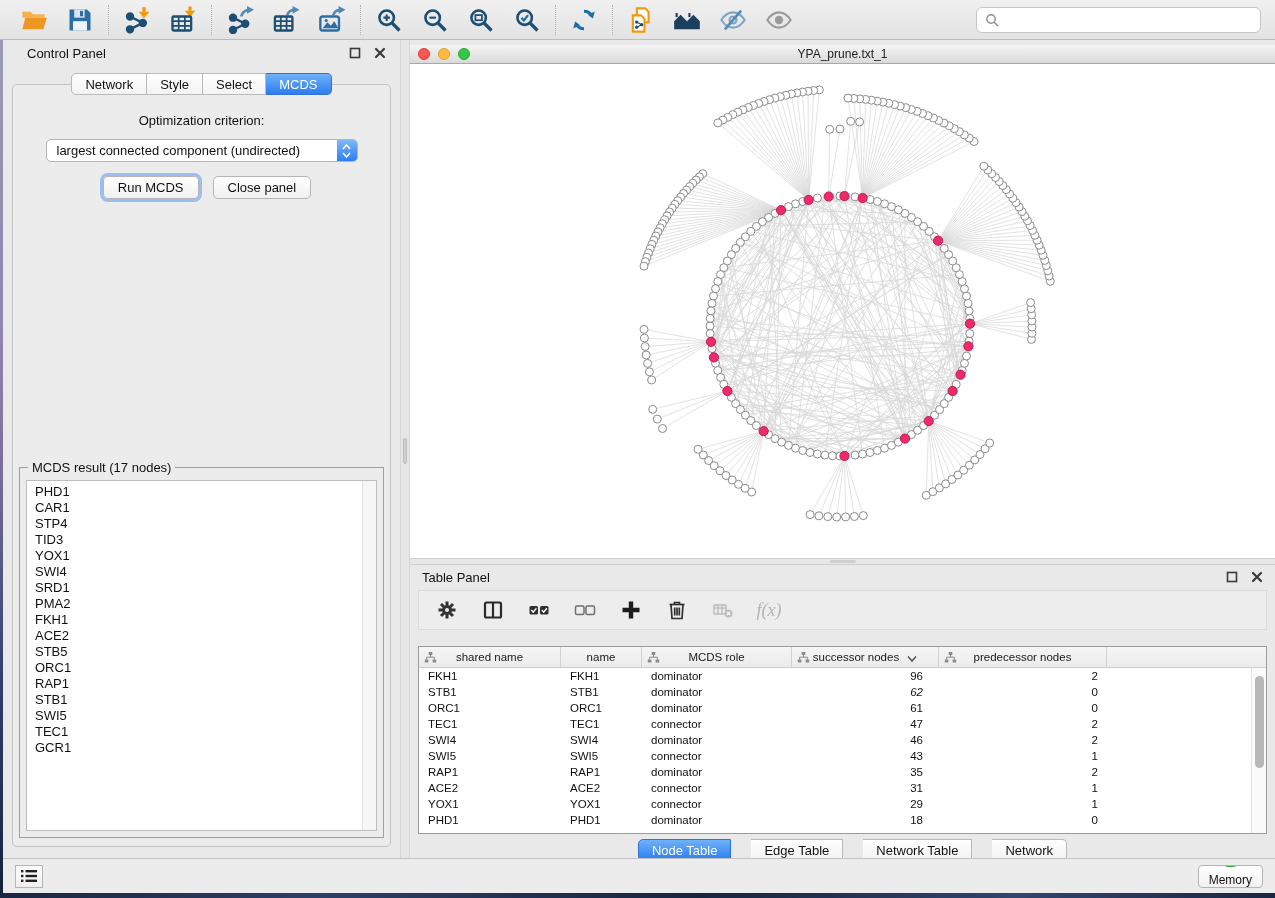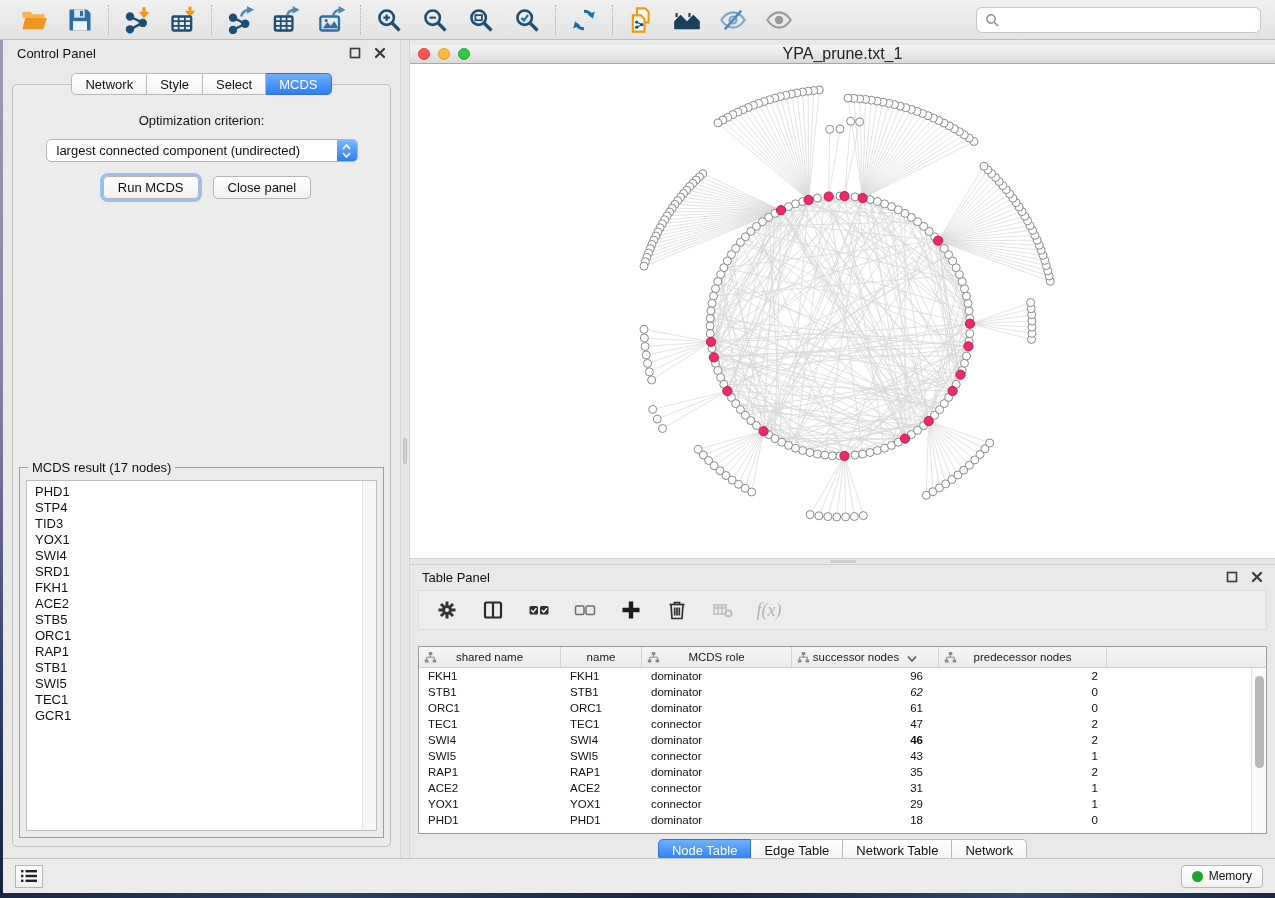--- a/index.html
+++ b/index.html
@@ -22,21 +22,21 @@
     margin-left:auto; margin-right:8px; width:285px; height:26px; background:#fff;
     border:1px solid #c6c6c6; border-radius:6px; display:flex; align-items:center; padding:0 8px; gap:6px;
   }
   .search input{ border:none; outline:none; flex:1; font-size:13px; font-family:"Liberation Sans",sans-serif; background:transparent;}
   
   .wall-left{ position:absolute; left:0; top:40px; width:3px; height:853px;
     background:linear-gradient(#9a9ab5,#8f85ab 35%,#7a6f9b 50%,#31406b 75%,#16233f); }
   .wall-bottom{ position:absolute; left:0; top:893px; width:1275px; height:5px;
     background:linear-gradient(90deg,#1a2742,#2c3f66 25%,#18253f 55%,#31456e 80%,#1a2742); }
   
-  .control-panel{ position:absolute; left:3px; top:40px; width:397px; height:818px; background:#e9e9e9; }
+  .control-panel{ position:absolute; left:3px; top:40px; width:397px; height:818px; background:#e9e9e9;padding-left:10px; }
   .cp-header{ height:26px; display:flex; align-items:center; padding:0 14px; font-size:13px; }
   .win-btns{ margin-left:auto; display:flex; gap:13px; align-items:center; }
   .win-btn{ width:12px; height:12px; display:flex; }
   .cp-tabs{ position:absolute; left:0; right:0; top:33px; display:flex; justify-content:center; z-index:2; }
   .cp-tab{ height:22px; padding:0 13px; font-size:13px; display:flex; align-items:center;
     background:linear-gradient(#ffffff,#f3f3f3); border:1px solid #b9b9b9; border-left:none; color:#111; }
   .cp-tab:first-child{ border-left:1px solid #b9b9b9; border-radius:5px 0 0 5px; }
   .cp-tab:last-child{ border-radius:0 5px 5px 0; }
   .cp-tab.active{ background:linear-gradient(#6fb1f9,#2b7df2); color:#fff; border-color:#3273d8; }
   .cp-body{ position:absolute; left:9px; right:9px; top:44px; bottom:11px;
@@ -64,21 +64,21 @@
     background:#cfcfcf; border:1px solid #bdbdbd; border-radius:2px; }
   
   .right-pane{ position:absolute; left:410px; top:40px; width:865px; height:818px; }
   .net-title{ margin-top:5px; height:19px; background:linear-gradient(#f4f4f4,#dadada);
     border-bottom:1px solid #a8a8a8; display:flex; align-items:center; padding:0 8px; position:relative; }
   .traffic{ display:flex; gap:8px; z-index:1; }
   .dot{ width:12px; height:12px; border-radius:50%; }
   .dot.r{ background:#fc5753; border:1px solid #df3e38; }
   .dot.y{ background:#fdbc40; border:1px solid #de9f34; }
   .dot.g{ background:#33c748; border:1px solid #27aa35; }
-  .net-title-text{ position:absolute; left:0; right:0; text-align:center; font-size:16px; color:#222; }
+  .net-title-text{ position:absolute; left:0; right:0; text-align:center; font-size:12px; color:#222; }
   .net-canvas{ height:494px; background:#fff; position:relative; }
   .net-canvas svg{ width:100%; height:100%; display:block; }
   .h-split{ height:7px; background:#e7e7e7; border-top:1px solid #cfcfcf; border-bottom:1px solid #cfcfcf; position:relative; }
   .h-split .handle{ position:absolute; left:50%; top:1px; width:26px; height:3px; margin-left:-13px;
     background:#cfcfcf; border-radius:2px; }
   
   .table-panel{ position:relative; height:292px; background:#e9e9e9; }
   .tp-header{ height:24px; display:flex; align-items:center; padding:0 12px; font-size:13px; }
   .tp-toolbar{ margin:1px 8px 0; height:40px; background:#ededed; border:1px solid #dcdcdc;
     display:flex; align-items:center; gap:22px; padding:0 16px; }
@@ -92,31 +92,31 @@
   .th .tree{ position:absolute; left:5px; top:4px; width:13px; height:13px; }
   .th .chev{ margin-left:8px; width:10px; height:8px; }
   .trow{ display:flex; height:16px; align-items:center; }
   .td{ font-size:11.5px; flex:0 0 auto; white-space:nowrap; overflow:hidden; }
   .td.l{ padding-left:9px; text-align:left; }
   .td.r{ text-align:right; }
   .tb-scroll{ position:absolute; right:0; top:21px; bottom:0; width:15px; background:#fafafa; border-left:1px solid #e3e3e3; }
   .tb-thumb{ position:absolute; left:2.5px; top:8px; width:9px; height:92px; background:#b8b8b8; border-radius:5px; }
   .tp-tabs{ height:23px; display:flex; justify-content:center; margin-top:5px; }
   .tp-tab{ height:22px; padding:0 13px; font-size:13px; display:flex; align-items:center;
-    background:linear-gradient(#ffffff,#f3f3f3); border:1px solid #b9b9b9; border-left:none; }
+    background:linear-gradient(#ffffff,#f3f3f3); border:1px solid #b9b9b9; border-left:none;margin-left:20px; }
   .tp-tab:first-child{ border-left:1px solid #b9b9b9; border-radius:5px 0 0 5px; }
   .tp-tab:last-child{ border-radius:0 5px 5px 0; }
   .tp-tab.active{ background:linear-gradient(#6fb1f9,#2b7df2); color:#fff; border-color:#3273d8; }
   
   .status{ position:absolute; left:3px; right:0; top:858px; height:35px; background:#ececec;
     border-top:1px solid #c2c2c2; display:flex; align-items:center; padding:0 12px; }
   .list-btn{ width:28px; height:23px; border:1px solid #b5b5b5; background:linear-gradient(#fff,#efefef);
     display:flex; align-items:center; justify-content:center; }
   .memory-btn{ margin-left:auto; height:23px; border:1px solid #b5b5b5; border-radius:4px;
-    background:linear-gradient(#fff,#f1f1f1); display:flex; align-items:center; gap:6px; padding:0 10px; font-size:12px; }
+    background:linear-gradient(#fff,#f1f1f1); display:flex; align-items:center; gap:6px; padding:0 10px; font-size:12px;flex-direction:column; }
   .memdot{ width:11px; height:11px; border-radius:50%; background:#1fa32e; }
 </style>
 </head>
 <body>
 
 <div class="screen">
 
   <div class="toolbar">
     <div class="tgroup">
       <span class="ticon">
@@ -325,25 +325,27 @@
       </div>
       <div class="btn-row">
         <div class="btn focus">Run MCDS</div>
         <div class="btn">Close panel</div>
       </div>
       <div class="groupbox">
         <span class="gb-legend">MCDS result (17 nodes)</span>
         <div class="gb-list">
           <div class="gb-items" id="mcds-list">
               <div class="gb-item">PHD1</div>
+              <div class="gb-item">CAR1</div>
               <div class="gb-item">STP4</div>
               <div class="gb-item">TID3</div>
               <div class="gb-item">YOX1</div>
               <div class="gb-item">SWI4</div>
               <div class="gb-item">SRD1</div>
+              <div class="gb-item">PMA2</div>
               <div class="gb-item">FKH1</div>
               <div class="gb-item">ACE2</div>
               <div class="gb-item">STB5</div>
               <div class="gb-item">ORC1</div>
               <div class="gb-item">RAP1</div>
               <div class="gb-item">STB1</div>
               <div class="gb-item">SWI5</div>
               <div class="gb-item">TEC1</div>
               <div class="gb-item">GCR1</div>
             </div>
@@ -1154,21 +1156,21 @@
               <div class="td l" style="width: 142px;">TEC1</div>
               <div class="td l" style="width: 81px;">TEC1</div>
               <div class="td l" style="width: 150px;">connector</div>
               <div class="td r" style="width: 147px; padding-right: 16px;">47</div>
               <div class="td r" style="width: 168px; padding-right: 9px;">2</div>
             </div>
             <div class="trow">
               <div class="td l" style="width: 142px;">SWI4</div>
               <div class="td l" style="width: 81px;">SWI4</div>
               <div class="td l" style="width: 150px;">dominator</div>
-              <div class="td r" style="width: 147px; padding-right: 16px; font-weight: bold;">46</div>
+              <div class="td r" style="width: 147px; padding-right: 16px;">46</div>
               <div class="td r" style="width: 168px; padding-right: 9px;">2</div>
             </div>
             <div class="trow">
               <div class="td l" style="width: 142px;">SWI5</div>
               <div class="td l" style="width: 81px;">SWI5</div>
               <div class="td l" style="width: 150px;">connector</div>
               <div class="td r" style="width: 147px; padding-right: 16px;">43</div>
               <div class="td r" style="width: 168px; padding-right: 9px;">1</div>
             </div>
             <div class="trow">

